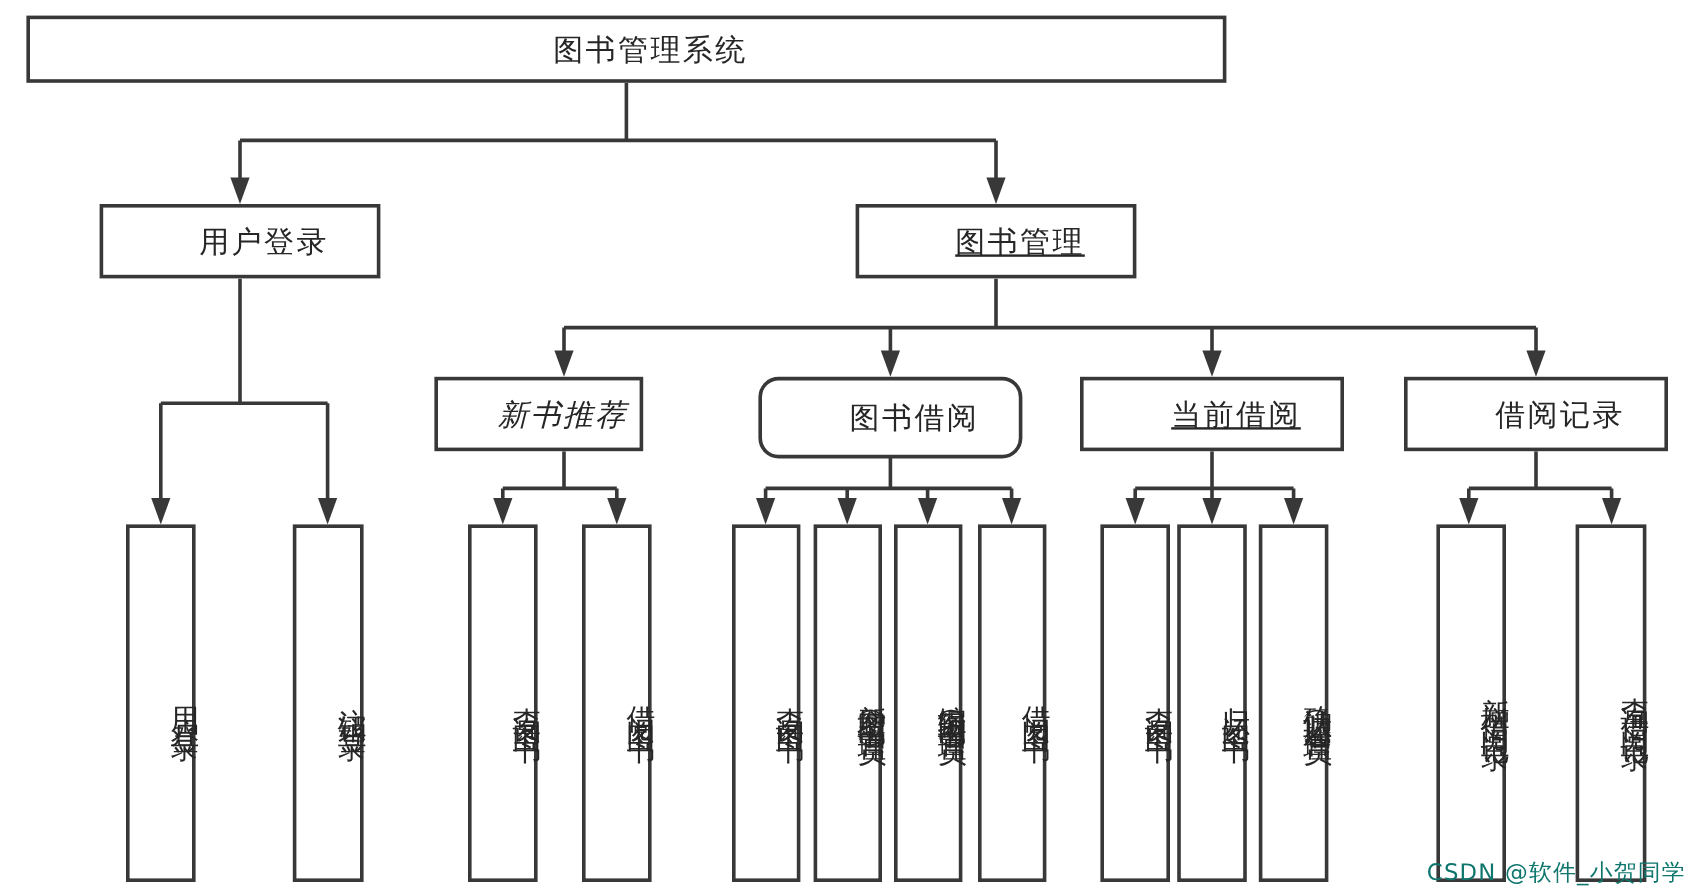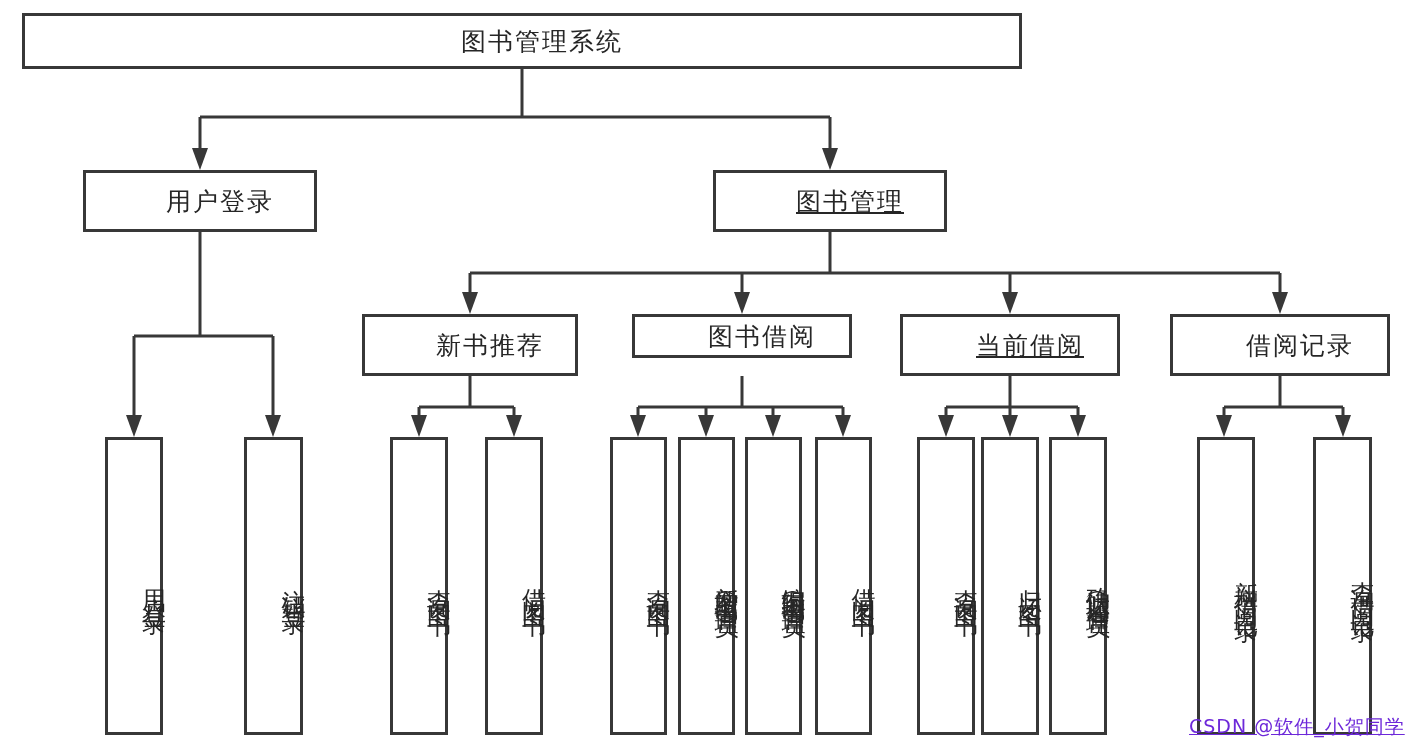--- a/index.html
+++ b/index.html
@@ -18,23 +18,22 @@
     font-size:25px; color:#262626; letter-spacing:2px;
     white-space:nowrap; line-height:1;padding-left:40px;
   }
   .node.vertical {
     writing-mode:vertical-rl;
     font-size:24px; letter-spacing:8px;
   }
   .node.vertical.long { letter-spacing:4px; }
   .watermark {
     position:absolute; left:1189px; top:714px;
-    font-size:19px; color:#6d28d9; letter-spacing:1px;
+    font-size:19px; color:#0f766e; letter-spacing:1px;
     white-space:nowrap;
-    text-decoration:underline;
   }
 </style>
 </head>
 <body>
 
 <div class="stage">
   <svg id="connector-svg" width="1405" height="747">
       <path d="M 522 69 V 117 M 200 117 H 830 M 200 117 V 152 M 830 117 V 152" stroke="#383838" stroke-width="3" fill="none"></path>
       <polygon points="192,148 208,148 200,170" fill="#383838"></polygon>
       <polygon points="822,148 838,148 830,170" fill="#383838"></polygon>
@@ -59,22 +58,22 @@
       <polygon points="1002,415 1018,415 1010,437" fill="#383838"></polygon>
       <polygon points="1070,415 1086,415 1078,437" fill="#383838"></polygon>
       <path d="M 1280 376 V 407 M 1224 407 H 1343 M 1224 407 V 419 M 1343 407 V 419" stroke="#383838" stroke-width="3" fill="none"></path>
       <polygon points="1216,415 1232,415 1224,437" fill="#383838"></polygon>
       <polygon points="1335,415 1351,415 1343,437" fill="#383838"></polygon>
     </svg>
   <div id="node-layer">
       <div class="node" style="left: 22px; top: 13px; width: 1000px; height: 56px;">图书管理系统</div>
       <div class="node" style="left: 83px; top: 170px; width: 234px; height: 62px;">用户登录</div>
       <div class="node" style="left: 713px; top: 170px; width: 234px; height: 62px; text-decoration: underline;">图书管理</div>
-      <div class="node" style="left: 362px; top: 314px; width: 216px; height: 62px;">新书推荐</div>
-      <div class="node" style="left: 632px; top: 314px; width: 220px; height: 44px;">图书借阅</div>
+      <div class="node" style="left: 362px; top: 314px; width: 174px; height: 62px; font-style: italic;">新书推荐</div>
+      <div class="node" style="left: 632px; top: 314px; width: 220px; height: 68px; border-radius: 17px;">图书借阅</div>
       <div class="node" style="left: 900px; top: 314px; width: 220px; height: 62px; text-decoration: underline;">当前借阅</div>
       <div class="node" style="left: 1170px; top: 314px; width: 220px; height: 62px;">借阅记录</div>
       <div class="node vertical" style="left: 105px; top: 437px; width: 58px; height: 298px;">用户登录</div>
       <div class="node vertical" style="left: 244px; top: 437px; width: 59px; height: 298px;">注销登录</div>
       <div class="node vertical" style="left: 390px; top: 437px; width: 58px; height: 298px;">查询图书</div>
       <div class="node vertical" style="left: 485px; top: 437px; width: 58px; height: 298px;">借阅图书</div>
       <div class="node vertical" style="left: 610px; top: 437px; width: 57px; height: 298px;">查询图书</div>
       <div class="node vertical long" style="left: 678px; top: 437px; width: 57px; height: 298px;">新增图书（管理员）</div>
       <div class="node vertical long" style="left: 745px; top: 437px; width: 57px; height: 298px;">编辑图书（管理员）</div>
       <div class="node vertical" style="left: 815px; top: 437px; width: 57px; height: 298px;">借阅图书</div>

